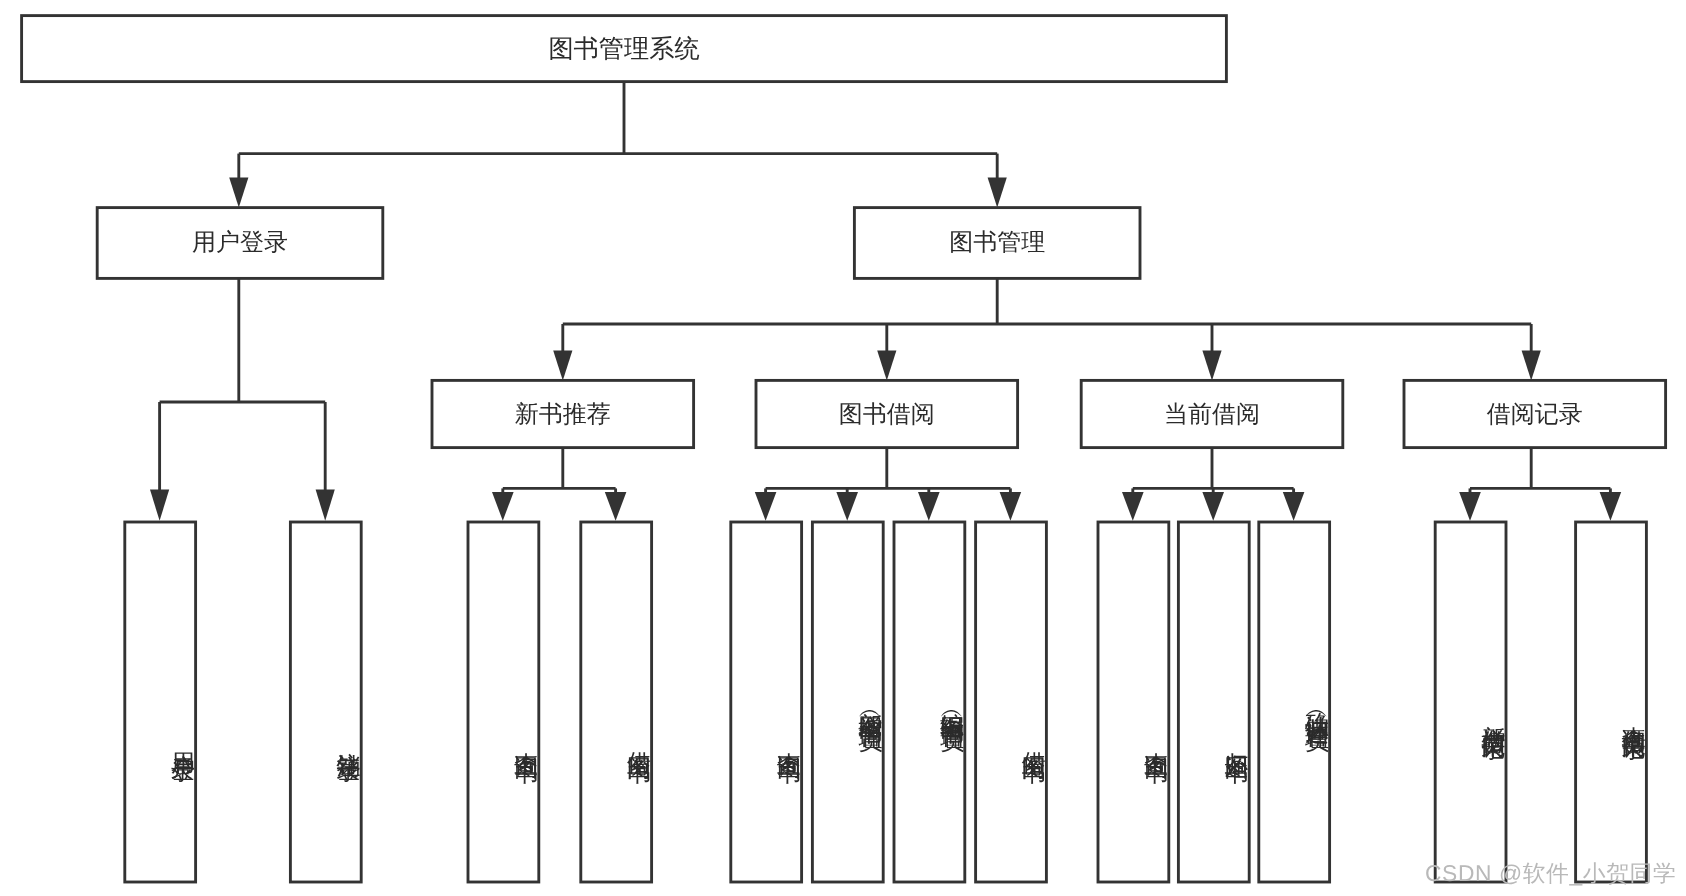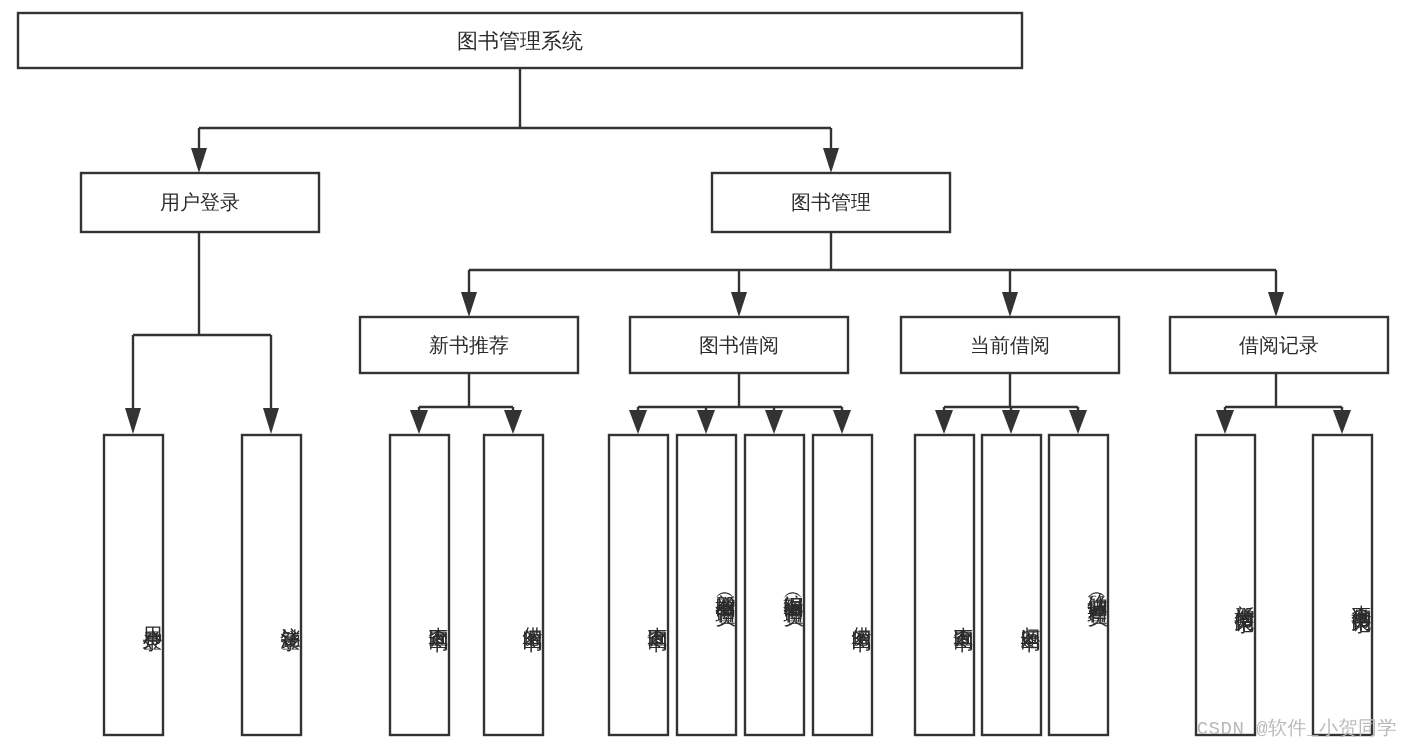--- a/index.html
+++ b/index.html
@@ -64,21 +64,21 @@
     display: flex;
     align-items: flex-start;
     justify-content: center;
     white-space: nowrap;
     pointer-events: none;
   }
   .watermark {
     position: absolute;
     right: 8px;
     bottom: 6px;
-    font-family: Liberation Mono, monospace;
+    font-family: Liberation Sans, sans-serif;
     font-size: 19px;
     color: #b9b9b9;
     letter-spacing: 0.5px;
     white-space: nowrap;
   }
 </style>
 </head>
 <body>
 
 <div id="diagram-root">

